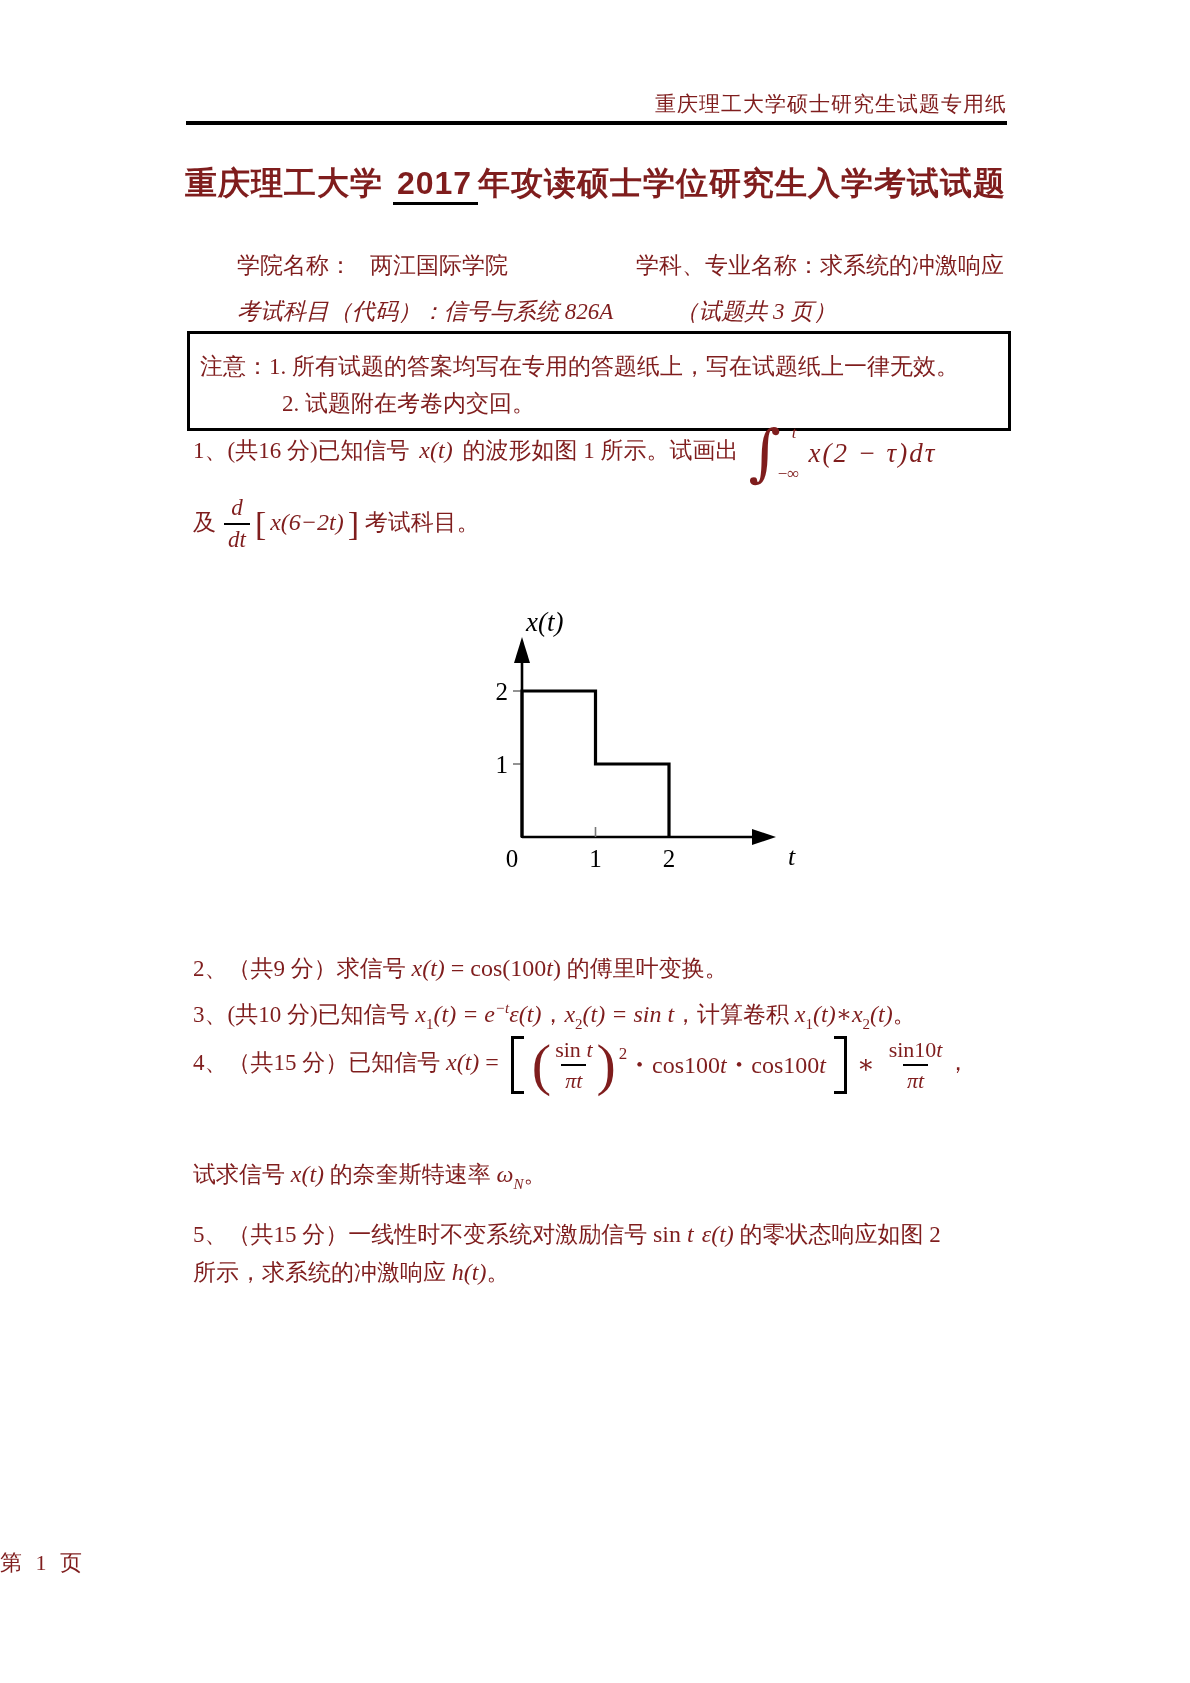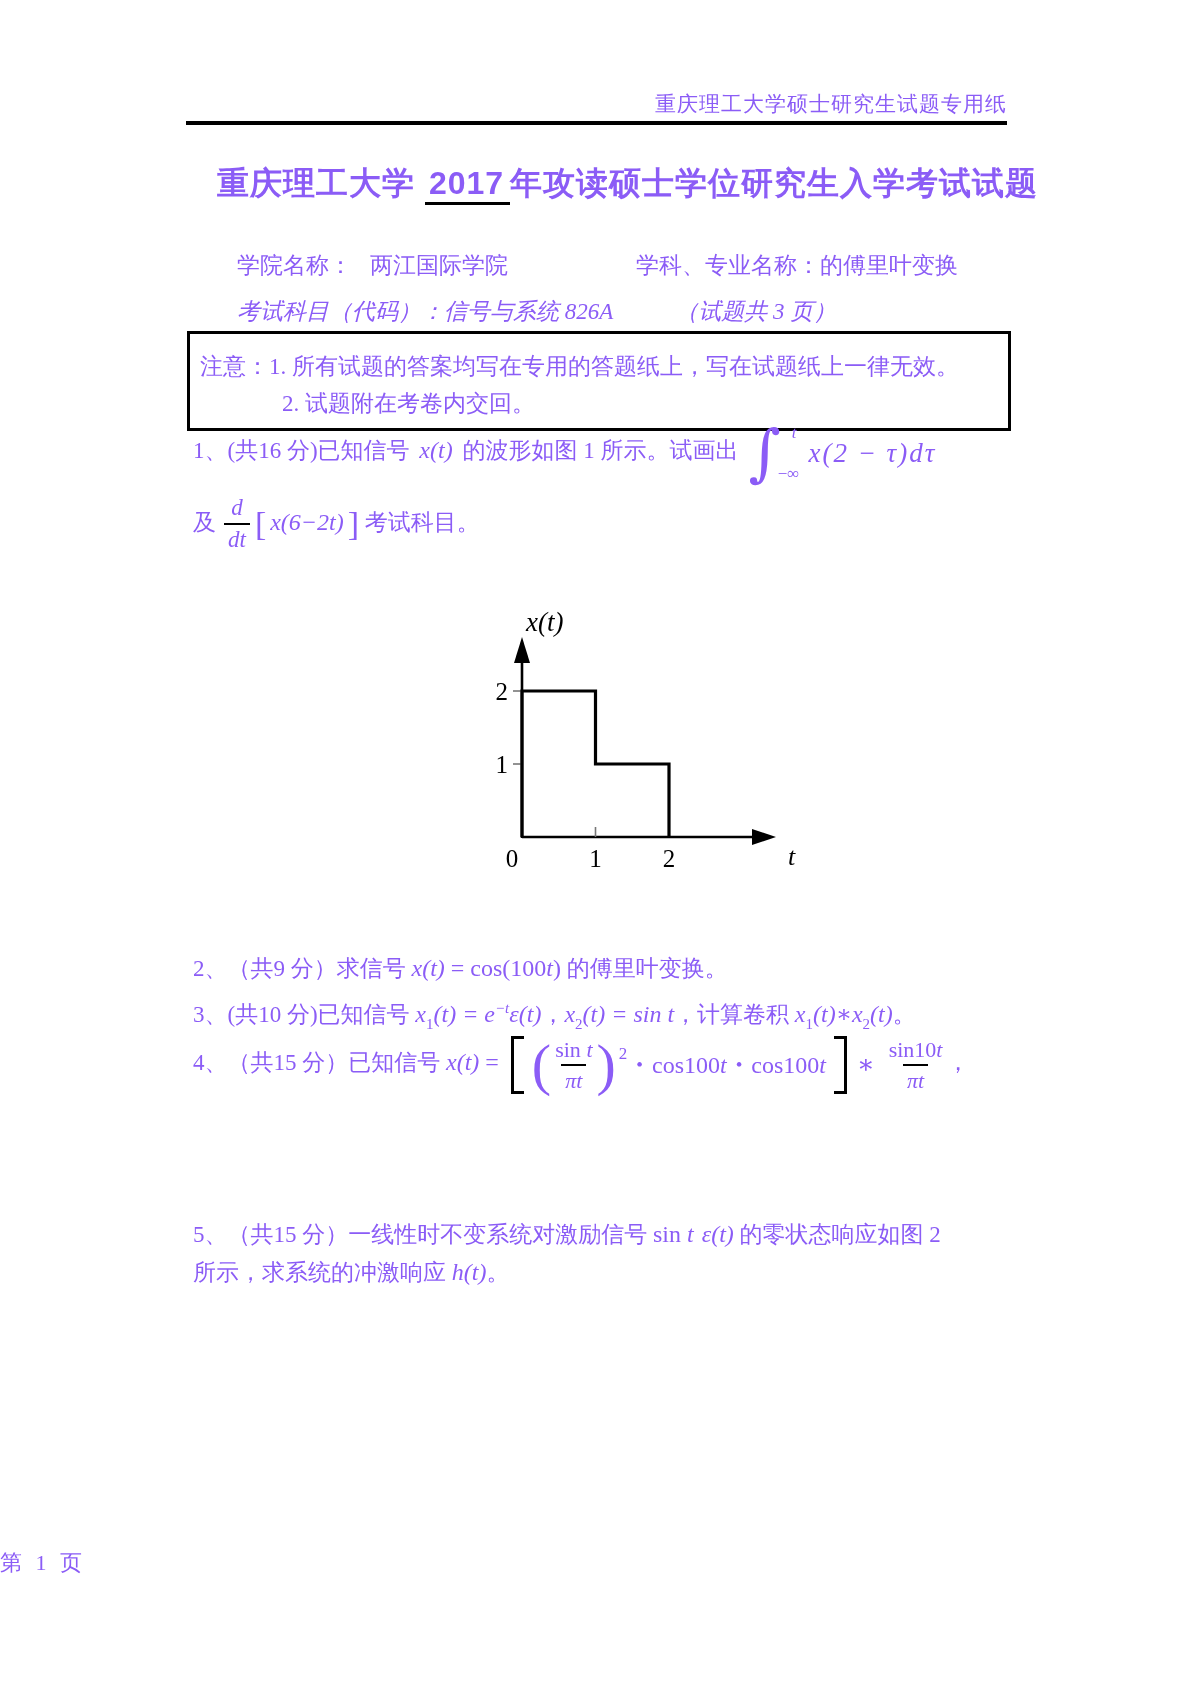--- a/index.html
+++ b/index.html
@@ -1,22 +1,22 @@
 <!DOCTYPE html>
 <html><head>
 <meta charset="utf-8">
 <style>
   html,body{margin:0;padding:0;background:#fff;}
-  .page{position:relative;width:1072px;height:1683px;background:#ffffff;color:#8b5cf6;
+  .page{position:relative;width:1072px;height:1683px;background:#ffffff;color:#7f1d1d;
         font-family:"Liberation Serif","DejaVu Serif",serif;overflow:hidden;}
   .abs{position:absolute;}
   .header-note{left:185px;top:90px;width:822px;text-align:right;font-size:21px;letter-spacing:1px;}
   .header-rule{left:186px;top:121px;width:821px;height:4px;background:#000;}
   .title{left:185px;top:162px;width:820px;text-align:center;font-size:32px;font-weight:700;
-         font-family:"Liberation Sans","DejaVu Sans",sans-serif;letter-spacing:1px;white-space:nowrap;margin-left:32px;}
+         font-family:"Liberation Sans","DejaVu Sans",sans-serif;letter-spacing:1px;white-space:nowrap;}
   .title .year{font-family:"Liberation Sans","DejaVu Sans",sans-serif;border-bottom:3px solid #000;padding:0 6px 1px 4px;}
   .info-line{left:237px;top:250px;font-size:23px;white-space:nowrap;}
   .info-line2{top:296px;font-style:italic;}
   .gap-sm{display:inline-block;width:18px;}
   .gap-lg{display:inline-block;width:128px;}
   .gap-md{display:inline-block;width:62px;}
   .notice{left:187px;top:331px;width:800px;border:3px solid #000;padding:14px 8px 6px 10px;
           font-size:23px;line-height:37px;}
   .notice .l2{padding-left:82px;}
   .q{position:absolute;font-size:23px;line-height:36px;white-space:nowrap;margin-left:8px;}
@@ -57,21 +57,21 @@
 <body>
 
 <div class="page">
 
   <div class="abs header-note">重庆理工大学硕士研究生试题专用纸</div>
   <div class="abs header-rule"></div>
 
   <div class="abs title"><span>重庆理工大学 </span><span class="year">2017</span><span>年攻读硕士学位研究生入学考试试题</span></div>
 
   <div class="abs info-line">
-    <span>学院名称：</span><span class="gap-sm"></span><span>两江国际学院</span><span class="gap-lg"></span><span>学科、专业名称：</span><span>的傅里叶变换</span>
+    <span>学院名称：</span><span class="gap-sm"></span><span>两江国际学院</span><span class="gap-lg"></span><span>学科、专业名称：</span><span>求系统的冲激响应</span>
   </div>
   <div class="abs info-line info-line2">
     <span>考试科目（代码）：</span><span>信号与系统 826A</span><span class="gap-md"></span><span>（试题共 3 页）</span>
   </div>
 
   <div class="abs notice">
     <div>注意：1. 所有试题的答案均写在专用的答题纸上，写在试题纸上一律无效。</div>
     <div class="l2">2. 试题附在考卷内交回。</div>
   </div>
 
@@ -137,20 +137,23 @@
         <span class="dot">•</span>
         <span class="mathtx rm">cos100</span>
         <span class="mathtx it">t</span>
         <span class="sqbr-r"></span>
       </span><span class="conv">∗</span><span class="frac">
         <span class="num"><span class="rm">sin10</span><span class="it">t</span></span>
         <span class="den it">πt</span>
       </span><span>，</span>
   </div>
 
+  <div class="q" style="left:185px;top:1156px;">
+    <span>试求信号 </span><span class="mathtx it">x(t)</span><span> 的奈奎斯特速率 </span><span class="mathtx it">ω</span><span class="sb it">N</span><span>。</span>
+  </div>
 
   <div class="q" style="left:185px;top:1216px;">
     <span>5、（共15 分）一线性时不变系统对激励信号 </span><span class="mathtx rm">sin </span><span class="mathtx it">t</span><span class="mathtx it" style="margin-left:8px;">ε(t)</span><span> 的零状态响应如图 2</span>
   </div>
   <div class="q" style="left:185px;top:1254px;">
     <span>所示，求系统的冲激响应 </span><span class="mathtx it">h(t)</span><span>。</span>
   </div>
 
   <div class="abs footer">第 1 页</div>
 

